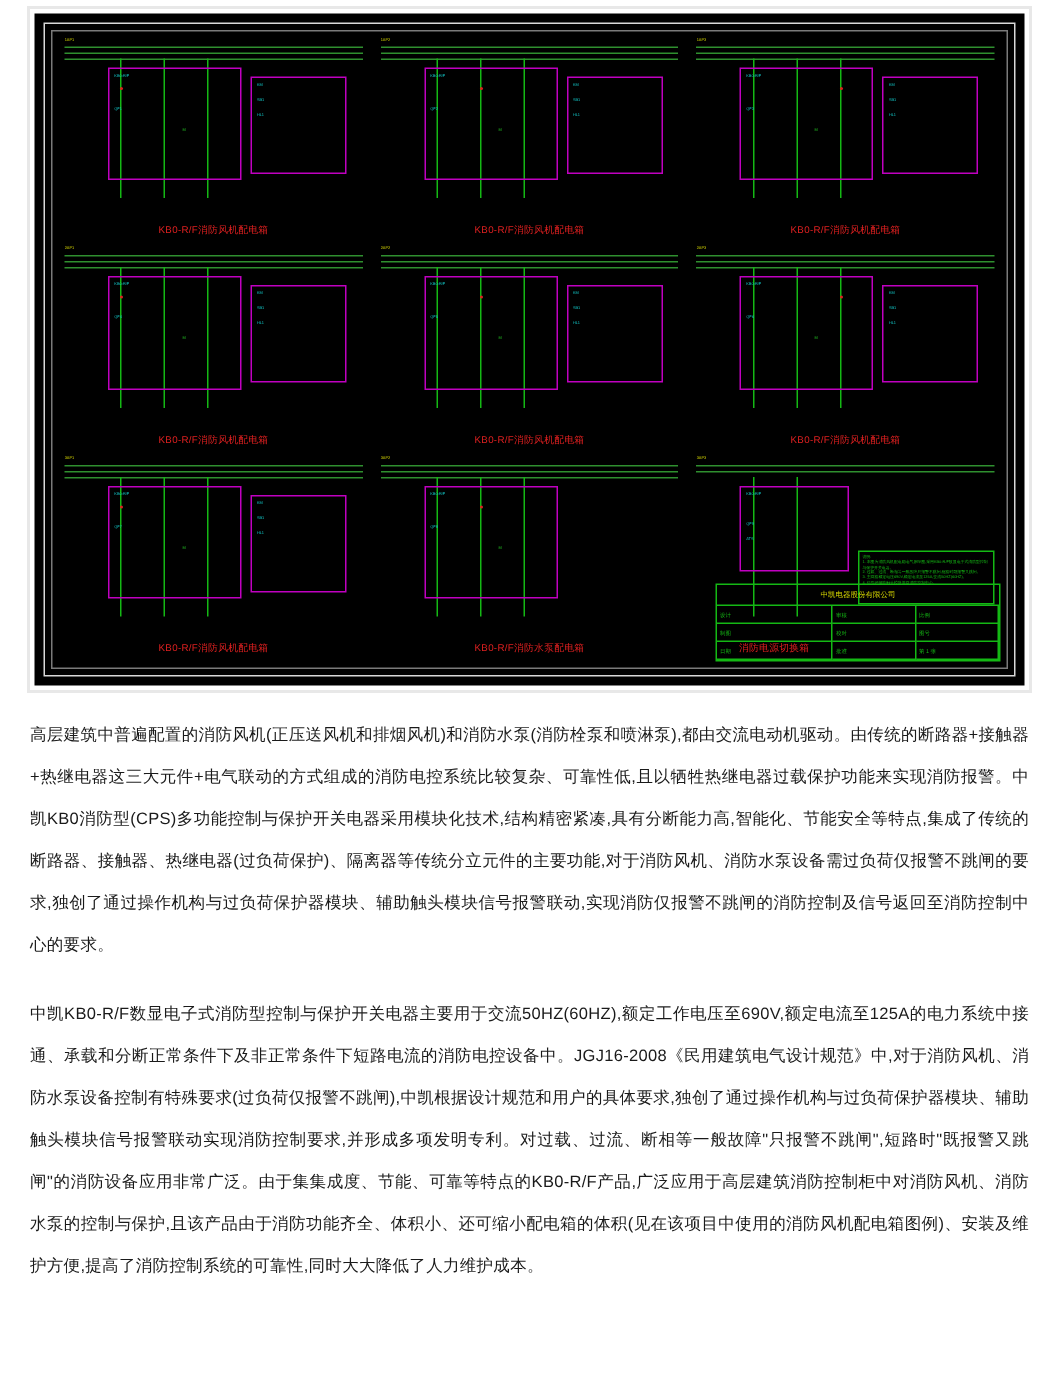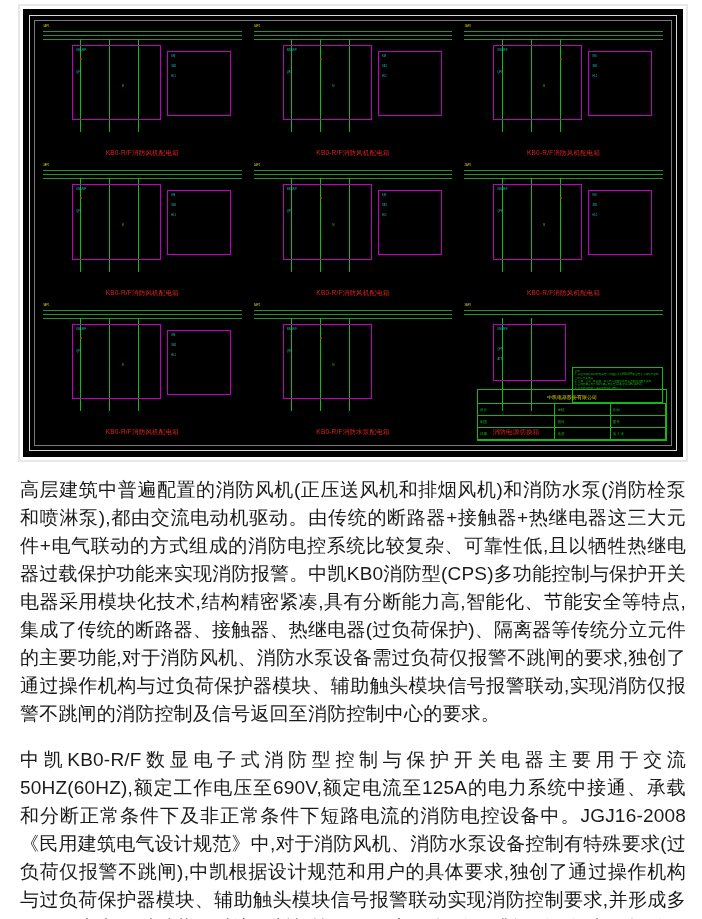--- a/index.html
+++ b/index.html
@@ -184,21 +184,21 @@
     align-items: center;
     white-space: nowrap;
     overflow: hidden;
   }
   
   .content {
     padding: 14px 16px 18px 20px;
   }
   p.para {
     margin: 0 0 18px 0;
-    font-size: 19px;
+    font-size: 11px;
     line-height: 28px;
     color: #1a1a1a;
     text-align: justify;
     letter-spacing: 0.2px;
   }
   p.para:last-child { margin-bottom: 0; }
 </style>
 </head>
 <body>
 

